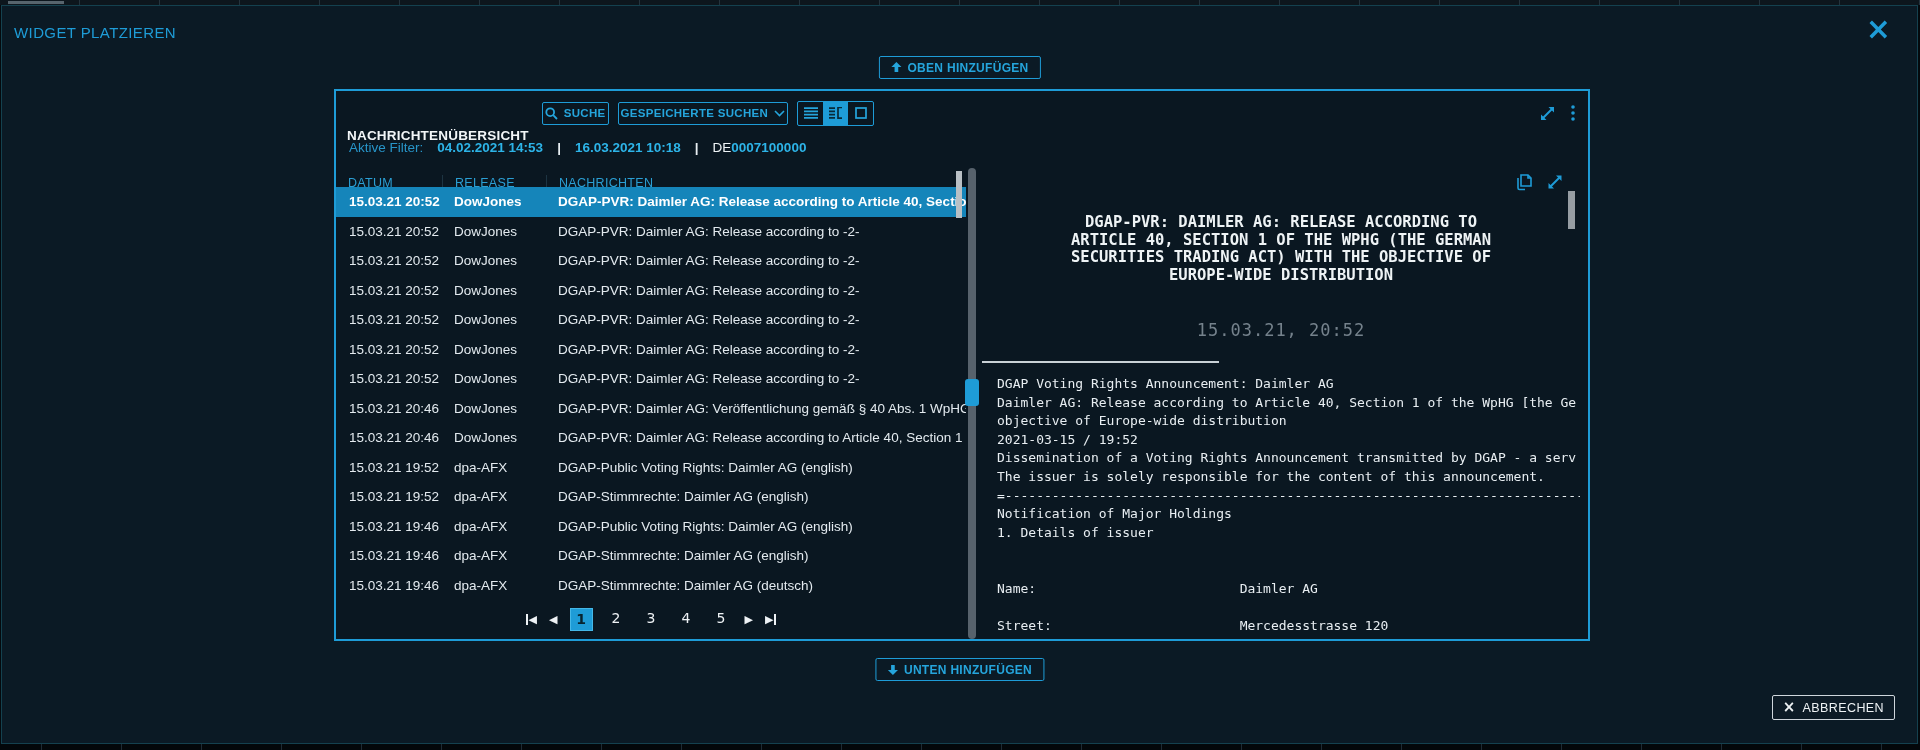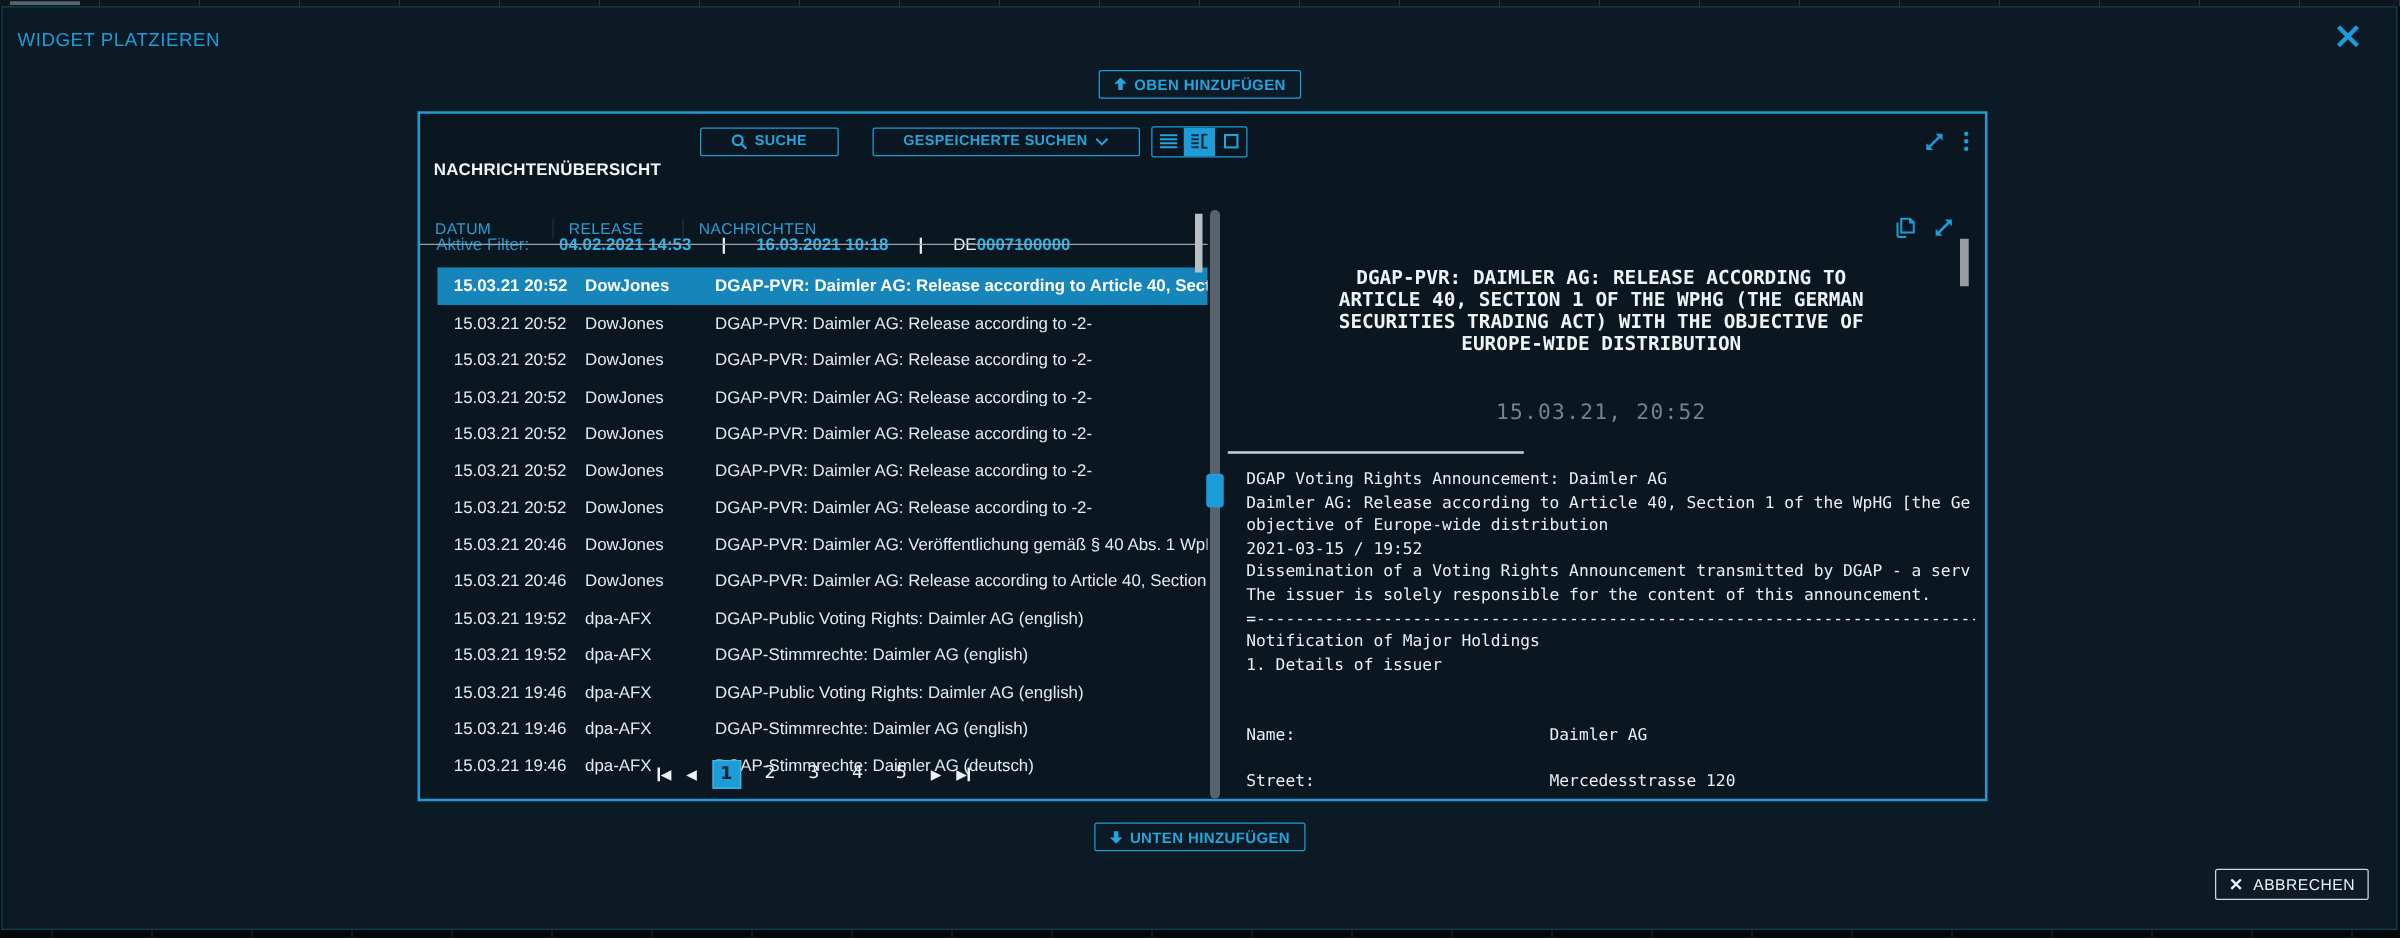--- a/index.html
+++ b/index.html
@@ -27,43 +27,43 @@
     color:#25a5dc; font-size:12px; font-weight:bold; letter-spacing:.3px; background:transparent; cursor:pointer; }
   .add-top { top:50px; } .add-bottom { top:652px; }
 
   
   .widget { position:absolute; left:332px; top:83px; width:1256px; height:552px;
     border:2px solid #1e9cd7; background:#0a1721; }
 
   .widget-header { position:absolute; left:11px; top:9px; right:10px; height:26px;
     display:flex; align-items:center; gap:9px; }
   .w-title { font-size:13.5px; font-weight:bold; color:#f2f6f8; letter-spacing:.2px; margin-right:4px;margin-top:44px; }
-  .tool-btn { height:23px; display:inline-flex; align-items:center; gap:6px; padding:0 24px;
+  .tool-btn { height:23px; display:inline-flex; align-items:center; gap:6px; padding:0 2px;
     border:1px solid #1e9cd7; border-radius:2px; color:#25a5dc; font-size:11.5px; font-weight:bold;
-    letter-spacing:.3px; background:transparent; cursor:pointer;margin-left:18px; }
+    letter-spacing:.3px; background:transparent; cursor:pointer; }
   .toggle-group { display:flex; border:1px solid #1e9cd7; border-radius:2px; height:25px; overflow:hidden; }
   .tbtn { width:25px; height:100%; display:flex; align-items:center; justify-content:center; cursor:pointer; }
   .tbtn.active { background:#1e9cd7; }
   .hspacer { flex:1; }
   .hdr-icons { display:flex; align-items:center; gap:15px; margin-right:3px; }
 
-  .filter-row { position:absolute; left:13px; top:49px; font-size:13.5px; display:flex; gap:24px; align-items:center;margin-top:48px; }
+  .filter-row { position:absolute; left:13px; top:49px; font-size:13.5px; display:flex; gap:14px; align-items:center; }
   .filter-label { color:#2795c9; }
   .filter-val { color:#2db4e8; font-weight:bold; }
   .filter-sep { color:#e8eef2; font-weight:bold; }
   .isin-prefix { color:#eef3f6; font-weight:normal; }
 
   
   .thead { position:absolute; left:0; top:80px; width:630px; height:25px; display:flex;
     align-items:center; color:#2b9fd4; font-size:12.5px; letter-spacing:.3px;
     border-bottom:1px solid #98a2a9; }
   .thead .hc { height:16px; line-height:16px;padding-left:12px; }
   .thead .hc + .hc { border-left:1px solid #1d3442; }
   .hc0 { width:106px; padding-left:13px; } .hc1 { width:104px; padding-left:12px; } .hc2 { flex:1; padding-left:12px; }
-  .tbody { position:absolute; left:0; top:123px; width:630px;padding-left:14px; }
+  .tbody { position:absolute; left:0; top:96px; width:630px; }
   .trow { display:flex; align-items:center; height:29.5px; font-size:13.5px; color:#e3eaef; cursor:pointer; }
   .trow.selected { background:#1585ba; color:#ffffff; font-weight:bold; }
   .tc0 { width:106px; padding-left:13px; white-space:nowrap; }
   .tc1 { width:104px; padding-left:12px; white-space:nowrap; }
   .tc2 { flex:1; padding-left:12px; padding-right:6px; white-space:nowrap; overflow:hidden; }
 
   .pagination { position:absolute; left:0; top:517px; width:630px; display:flex; justify-content:center;
     align-items:center; gap:12px; color:#eef2f5; font-size:14px; font-family:"DejaVu Sans", sans-serif; }
   .pg-arrow { display:flex; align-items:center; gap:1px; cursor:pointer; font-size:11px; }
   .pg-bar { width:2px; height:11px; background:#eef2f5; }

